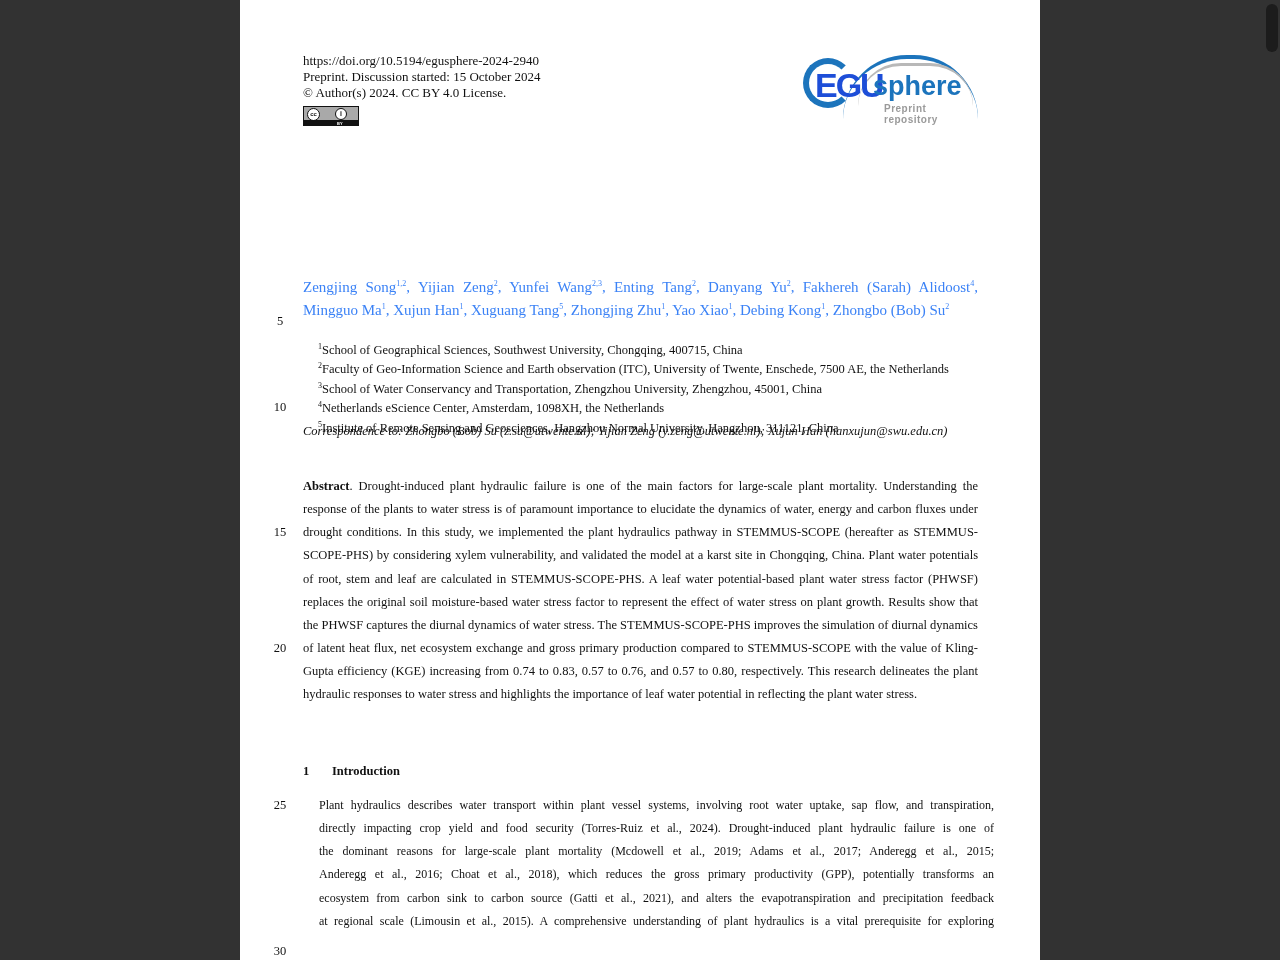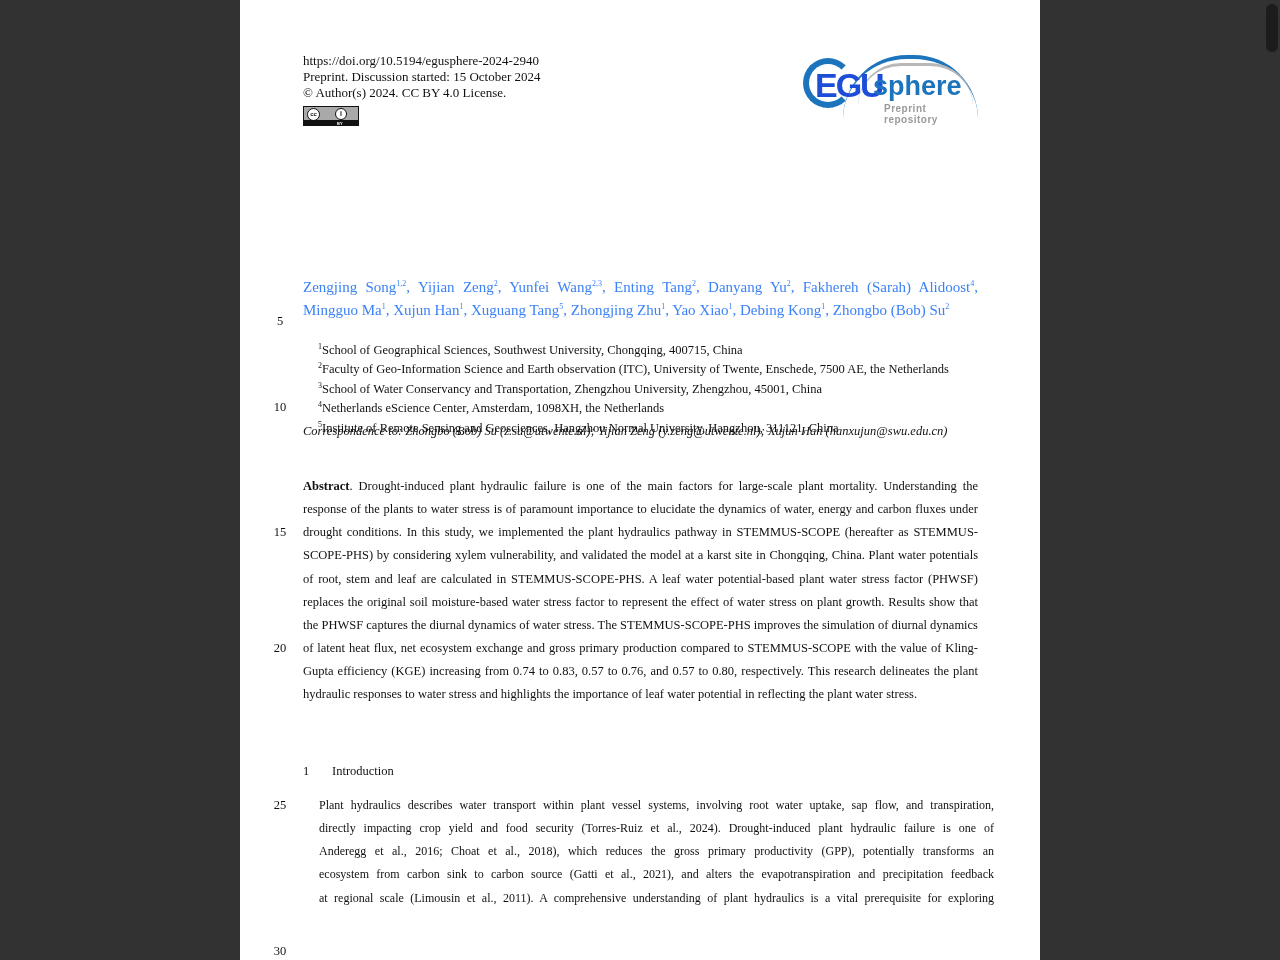--- a/index.html
+++ b/index.html
@@ -18,21 +18,21 @@
   .logo .arc2 { position:absolute; left:55px; top:8px; width:115px; height:40px; border-top:3px solid #b8b8b8; border-radius:60px 60px 0 0; }
   .logo .egu { position:absolute; left:12px; top:11px; font:bold 34px "Liberation Sans", sans-serif; color:#1d4ed8; letter-spacing:-2px; }
   .logo .sphere { position:absolute; left:70px; top:16px; font:bold 27px "Liberation Sans", sans-serif; color:#1c74bc; }
   .logo .repo { position:absolute; left:57px; top:48px; font:bold 10px "Liberation Sans", sans-serif; color:#9a9a9a; letter-spacing:0.5px;padding-left:24px; }
   .title { position:absolute; left:63px; top:205px; width:675px; font-size:22px; font-weight:bold; line-height:30px; color:#111; }
   .authors { position:absolute; left:63px; top:274px; width:675px; font-size:15px; line-height:19px; color:#3b82f6; text-align:justify; }
   .authors sup, .affil sup { font-size:8px; }
   .affil { position:absolute; left:63px; top:339px; width:680px; font-size:12.5px; line-height:15.3px; color:#111;margin-left:15px; }
   .corr { position:absolute; left:63px; top:424px; width:675px; font-size:12.5px; line-height:15px; font-style:italic; color:#111; text-align:justify; text-align-last:left; }
   .abstract { position:absolute; left:63px; top:475px; width:675px; font-size:12.5px; line-height:23.15px; color:#111; text-align:justify; }
-  .heading { position:absolute; left:63px; top:764px; font-size:12.5px; font-weight:normal; color:#111; }
+  .heading { position:absolute; left:63px; top:764px; font-size:12.5px; font-weight:bold; color:#111; }
   .heading .num { display:inline-block; width:29px; }
   .intro { position:absolute; left:63px; top:794px; width:675px; font-size:12px; line-height:23.15px; color:#111; text-align:justify; text-align-last:justify;margin-left:16px; }
   .ln { position:absolute; left:30px; font-size:12.5px; color:#111; width:20px; text-align:center; }
   .line { display:block; }
 </style>
 </head>
 <body>
 
 <div class="scrollbar"></div>
 
@@ -77,23 +77,24 @@
     <b>Abstract</b><span>. Drought-induced plant hydraulic failure is one of the main factors for large-scale plant mortality. Understanding the response of the plants to water stress is of paramount importance to elucidate the dynamics of water, energy and carbon fluxes under drought conditions. In this study, we implemented the plant hydraulics pathway in STEMMUS-SCOPE (hereafter as STEMMUS-SCOPE-PHS) by considering xylem vulnerability, and validated the model at a karst site in Chongqing, China. Plant water potentials of root, stem and leaf are calculated in STEMMUS-SCOPE-PHS. A leaf water potential-based plant water stress factor (PHWSF) replaces the original soil moisture-based water stress factor to represent the effect of water stress on plant growth. Results show that the PHWSF captures the diurnal dynamics of water stress. The STEMMUS-SCOPE-PHS improves the simulation of diurnal dynamics of latent heat flux, net ecosystem exchange and gross primary production compared to STEMMUS-SCOPE with the value of Kling-Gupta efficiency (KGE) increasing from 0.74 to 0.83, 0.57 to 0.76, and 0.57 to 0.80, respectively. This research delineates the plant hydraulic responses to water stress and highlights the importance of leaf water potential in reflecting the plant water stress.</span>
   </div>
 
   <div class="heading">
     <span class="num">1</span><span>Introduction</span>
   </div>
 
   <div class="intro">
     <span class="line">Plant hydraulics describes water transport within plant vessel systems, involving root water uptake, sap flow, and transpiration,</span>
     <span class="line">directly impacting crop yield and food security (Torres-Ruiz et al., 2024). Drought-induced plant hydraulic failure is one of</span>
+    <span class="line">the dominant reasons for large-scale plant mortality (Mcdowell et al., 2019; Adams et al., 2017; Anderegg et al., 2015;</span>
     <span class="line">Anderegg et al., 2016; Choat et al., 2018), which reduces the gross primary productivity (GPP), potentially transforms an</span>
     <span class="line">ecosystem from carbon sink to carbon source (Gatti et al., 2021), and alters the evapotranspiration and precipitation feedback</span>
-    <span class="line">at regional scale (Limousin et al., 2011). A comprehensive understanding of plant hydraulics is a vital prerequisite for exploring</span>
+    <span class="line">at regional scale (Limousin et al., 2015). A comprehensive understanding of plant hydraulics is a vital prerequisite for exploring</span>
   </div>
 
   <div id="linenums">
       <div class="ln" style="top: 314px;">5</div>
       <div class="ln" style="top: 400px;">10</div>
       <div class="ln" style="top: 525px;">15</div>
       <div class="ln" style="top: 641px;">20</div>
       <div class="ln" style="top: 798px;">25</div>
       <div class="ln" style="top: 944px;">30</div>
     </div>

